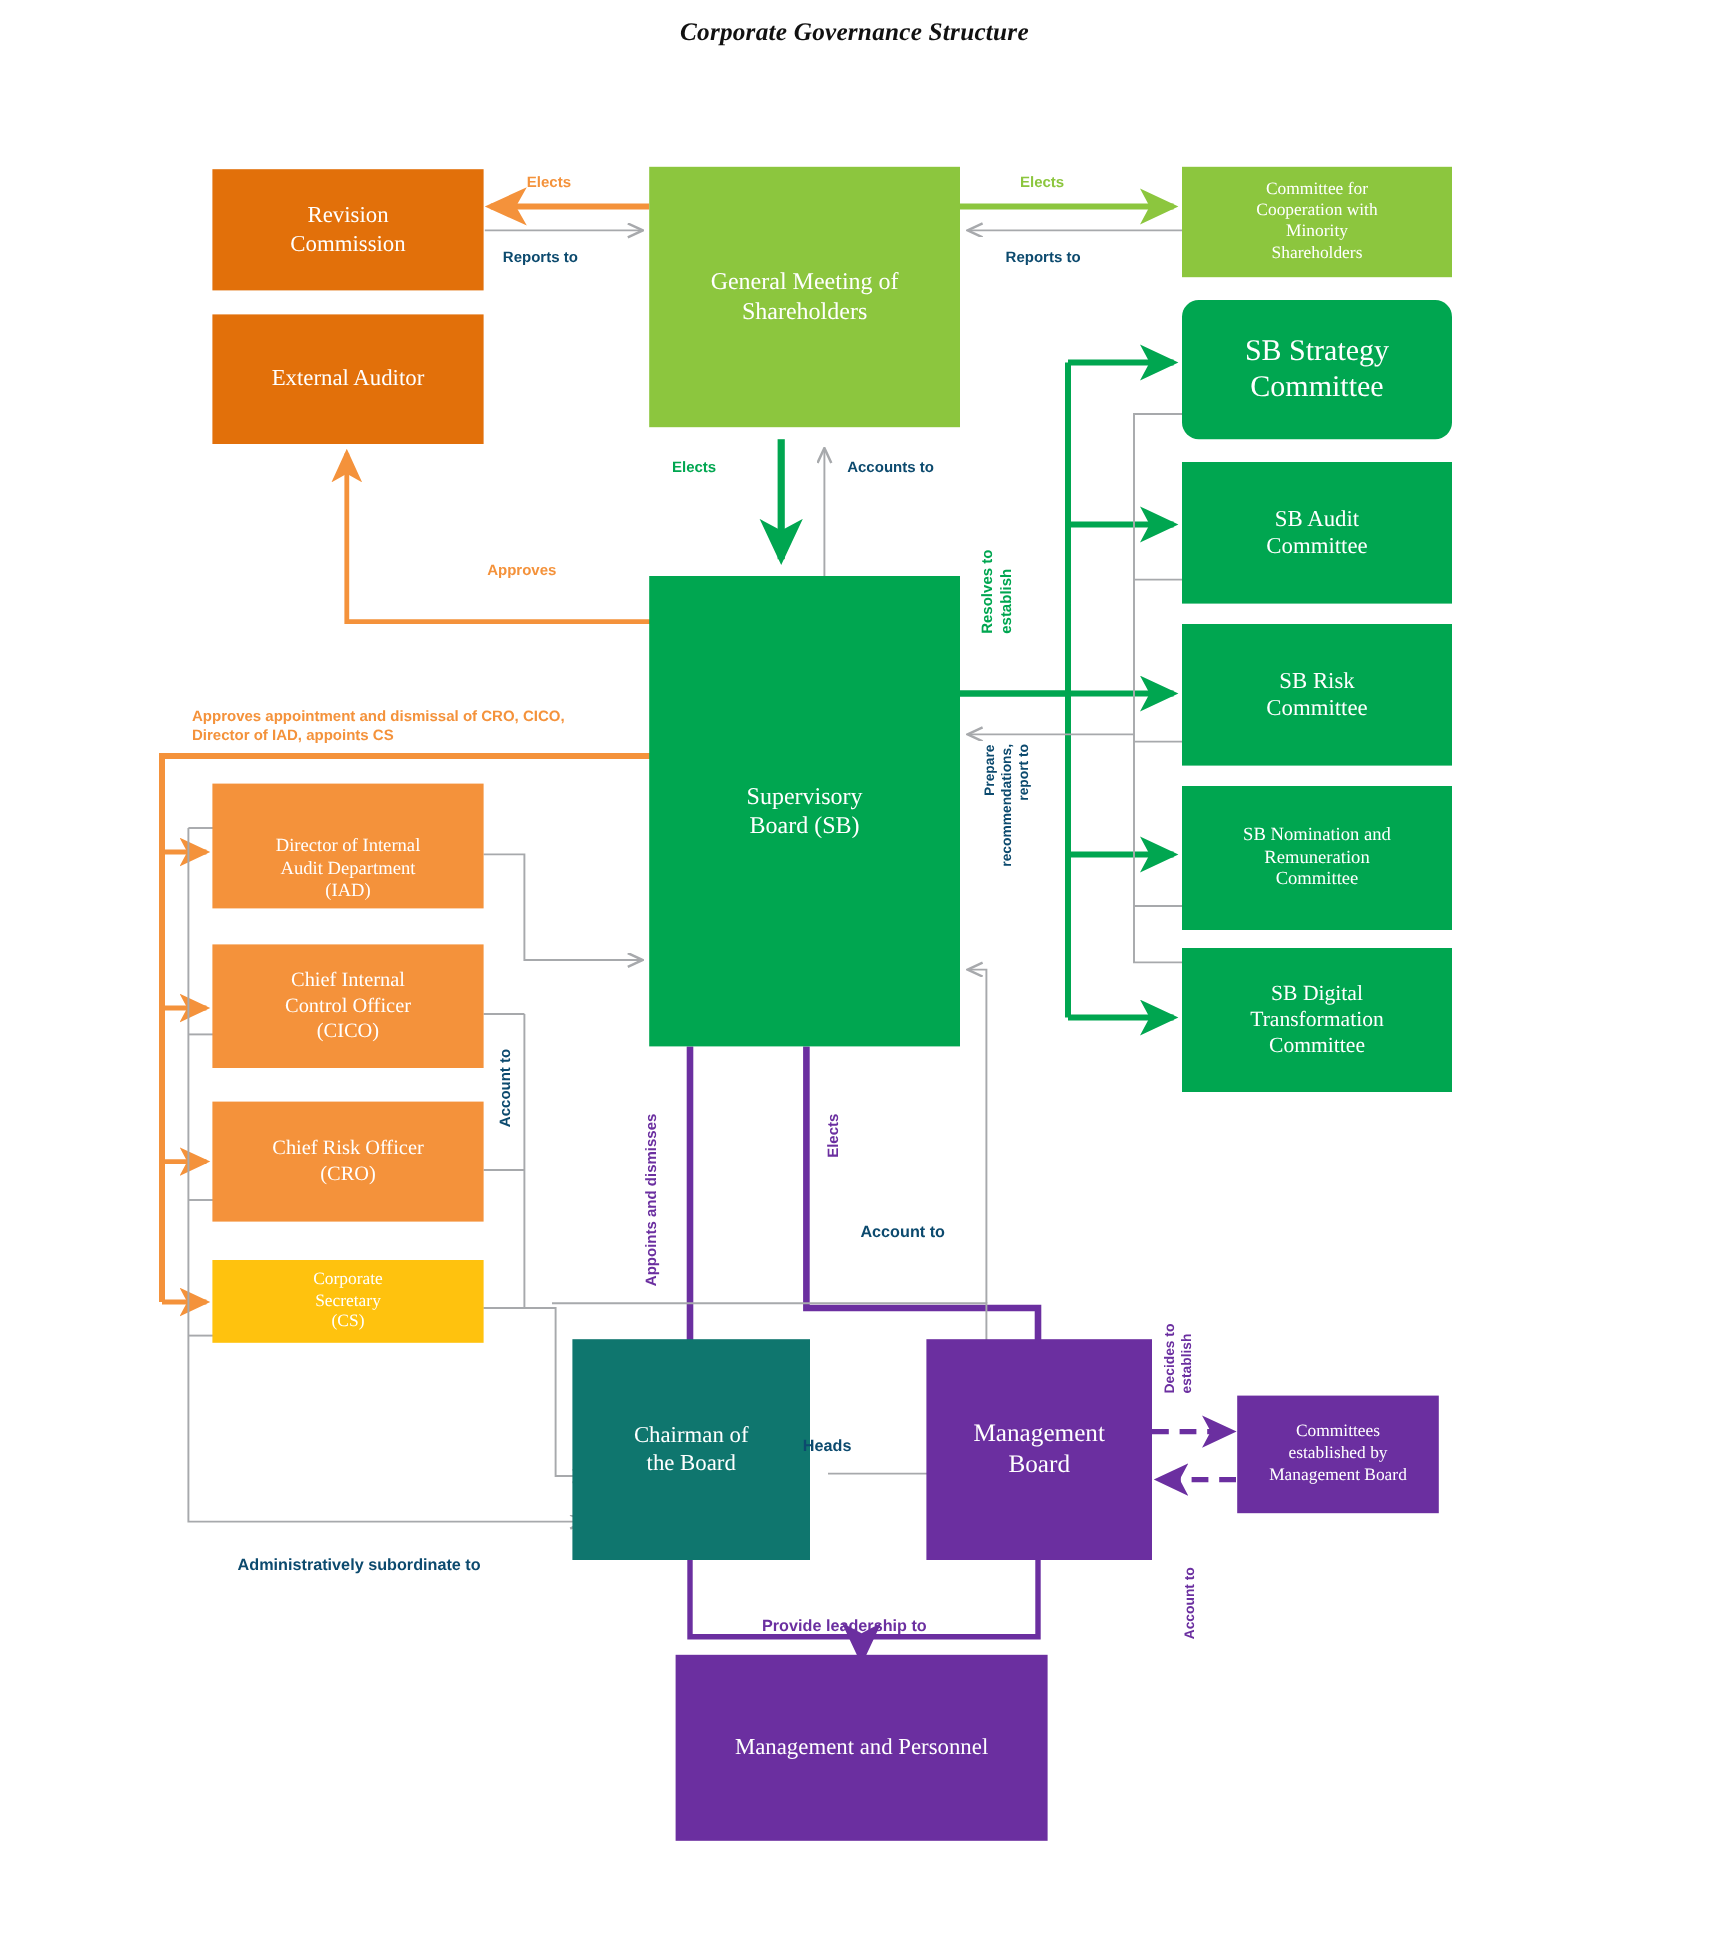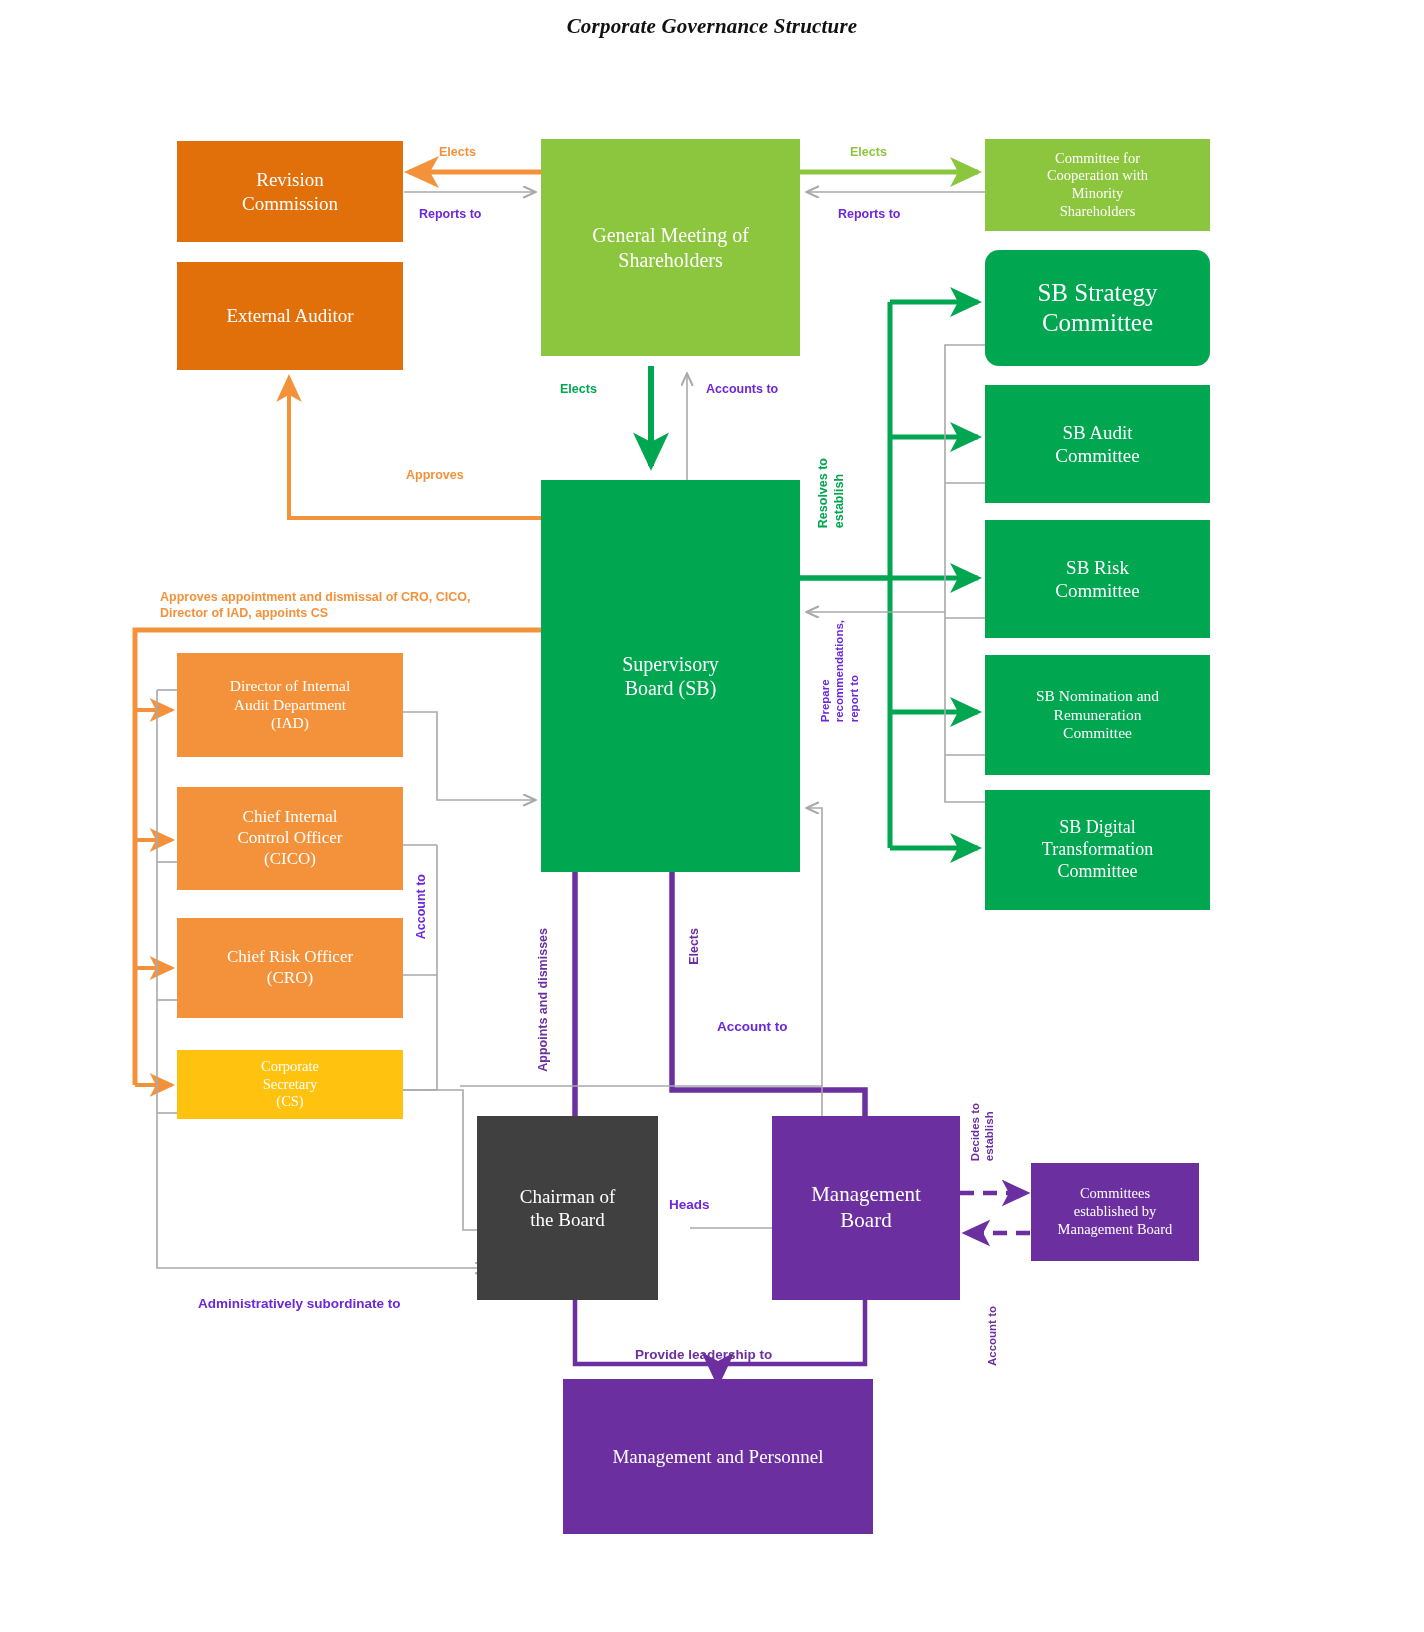--- a/index.html
+++ b/index.html
@@ -14,21 +14,21 @@
     position:absolute;display:flex;align-items:center;justify-content:center;
     text-align:center;color:#ffffff;font-family:"Liberation Serif",serif;
     line-height:1.22;box-sizing:border-box;padding:4px 6px;
   }
   .node span{display:block;width:100%;}
   .lbl{
     position:absolute;font-family:"Liberation Sans",sans-serif;font-weight:bold;
     font-size:12.5px;white-space:pre;line-height:1.25;
   }
   .lbl.vert{writing-mode:vertical-rl;transform:rotate(180deg);transform-origin:center;}
-  .lbl.gray{color:#6d28d9;}
+  .lbl.gray{color:#0c4a6e;text-align:right;}
   .lbl.orange{color:#F4923B;}
   .lbl.green{color:#00A650;}
   .lbl.purple{color:#6B2FA0;}
   svg.edges{position:absolute;left:0;top:0;width:1424px;height:1632px;overflow:visible;}
 </style>
 </head>
 <body>
 
 <div id="stage">
 
@@ -166,21 +166,21 @@
     <span style="white-space: pre-line;">SB Digital
 Transformation
 Committee</span>
   </div>
 
   <div class="node" style="left:541px;top:480px;width:259px;height:392px;background:#00A650;font-size:20px;">
     <span style="white-space: pre-line;">Supervisory
 Board (SB)</span>
   </div>
 
-  <div class="node" style="left:177px;top:653px;width:226px;height:104px;background:#F4923B;font-size:15.5px;">
+  <div class="node" style="left:177px;top:653px;width:226px;height:104px;background:#F4923B;font-size:15.5px;align-items:flex-end;">
     <span style="white-space: pre-line;">Director of Internal
 Audit Department
 (IAD)</span>
   </div>
 
   <div class="node" style="left:177px;top:787px;width:226px;height:103px;background:#F4923B;font-size:17px;">
     <span style="white-space: pre-line;">Chief Internal
 Control Officer
 (CICO)</span>
   </div>
@@ -189,21 +189,21 @@
     <span style="white-space: pre-line;">Chief Risk Officer
 (CRO)</span>
   </div>
 
   <div class="node" style="left:177px;top:1050px;width:226px;height:69px;background:#FFC20E;font-size:14.5px;">
     <span style="white-space: pre-line;">Corporate
 Secretary
 (CS)</span>
   </div>
 
-  <div class="node" style="left:477px;top:1116px;width:181px;height:184px;background:#404040;font-size:19px;">
+  <div class="node" style="left:477px;top:1116px;width:198px;height:184px;background:#0f766e;font-size:19px;">
     <span style="white-space: pre-line;">Chairman of
 the Board</span>
   </div>
 
   <div class="node" style="left:772px;top:1116px;width:188px;height:184px;background:#6B2FA0;font-size:21px;">
     <span style="white-space: pre-line;">Management
 Board</span>
   </div>
 
   <div class="node" style="left:1031px;top:1163px;width:168px;height:98px;background:#6B2FA0;font-size:14.5px;">

